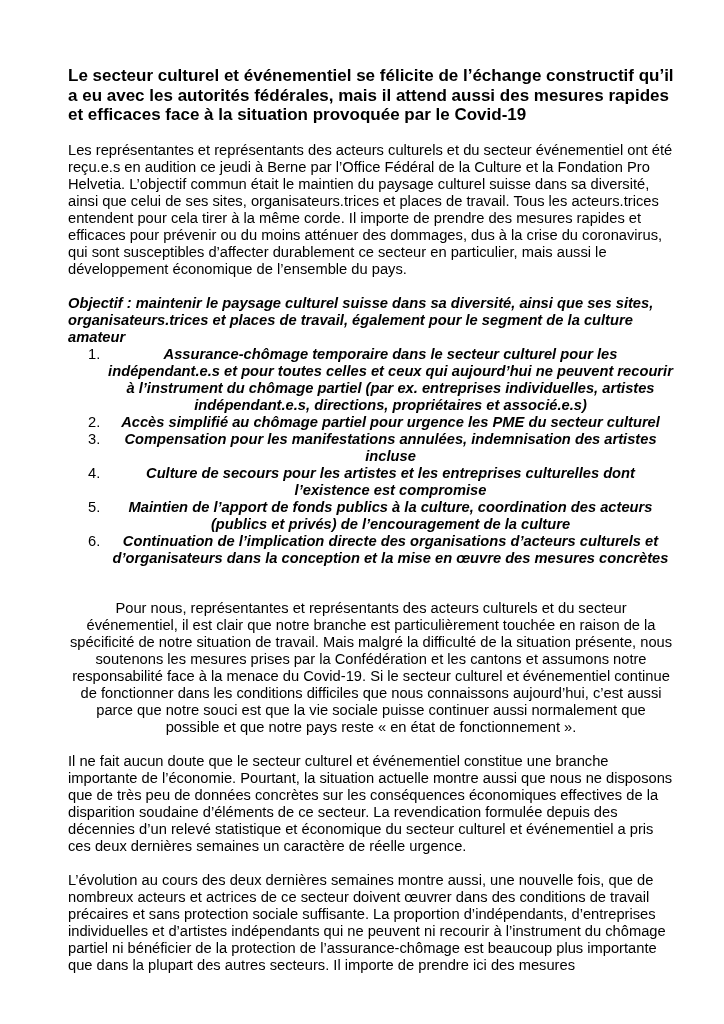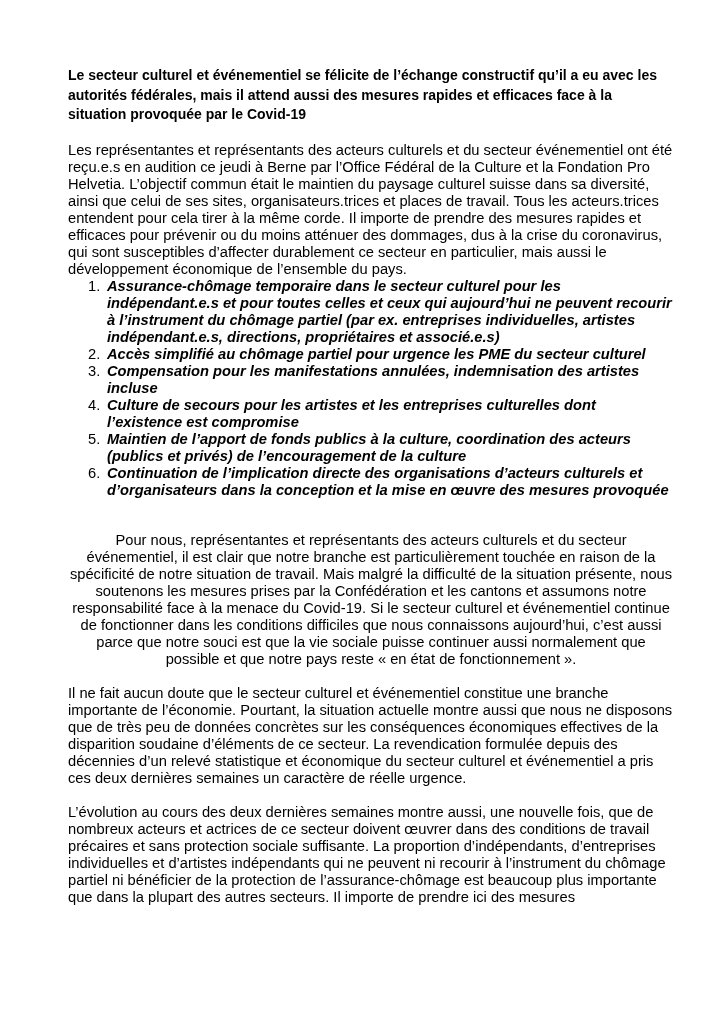--- a/index.html
+++ b/index.html
@@ -15,21 +15,21 @@
     background: #ffffff;
     color: #000000;
     padding: 66px 50px 0 68px;
     font-family: "Liberation Sans", sans-serif;
     font-size: 14.7px;
     line-height: 17px;
     overflow: hidden;
   }
   .doc-title {
     margin: 0;
-    font-size: 14px;
+    font-size: 17px;
     font-weight: bold;
     line-height: 19.5px;
   }
   .para {
     margin: 17px 0 0 0;
   }
   .para.objectif {
     font-weight: bold;
     font-style: italic;
   }
@@ -50,32 +50,34 @@
   }
   ol.revendications .num {
     flex: 0 0 auto;
     width: 19px;
     margin-left: 20px;
     font-weight: normal;
     font-style: normal;
   }
   ol.revendications .item-text {
     flex: 1 1 auto;
+    text-align: center;
   }
 </style>
 </head>
 <body>
 
 <div class="page">
 
   <h1 class="doc-title">Le secteur culturel et événementiel se félicite de l’échange constructif qu’il a eu avec les autorités fédérales, mais il attend aussi des mesures rapides et efficaces face à la situation provoquée par le Covid-19</h1>
 
   <p class="para">Les représentantes et représentants des acteurs culturels et du secteur événementiel ont été reçu.e.s en audition ce jeudi à Berne par l’Office Fédéral de la Culture et la Fondation Pro Helvetia. L’objectif commun était le maintien du paysage culturel suisse dans sa diversité, ainsi que celui de ses sites, organisateurs.trices et places de travail. Tous les acteurs.trices entendent pour cela tirer à la même corde. Il importe de prendre des mesures rapides et efficaces pour prévenir ou du moins atténuer des dommages, dus à la crise du coronavirus, qui sont susceptibles d’affecter durablement ce secteur en particulier, mais aussi le développement économique de l’ensemble du pays.</p>
 
 
+  <p class="para objectif">Objectif : maintenir le paysage culturel suisse dans sa diversité, ainsi que ses sites, organisateurs.trices et places de travail, également pour le segment de la culture amateur</p>
 
   <ol class="revendications">
     <li>
       <span class="num">1.</span>
       <span class="item-text">Assurance-chômage temporaire dans le secteur culturel pour les indépendant.e.s et pour toutes celles et ceux qui aujourd’hui ne peuvent recourir à l’instrument du chômage partiel (par ex. entreprises individuelles, artistes indépendant.e.s, directions, propriétaires et associé.e.s)</span>
     </li>
     <li>
       <span class="num">2.</span>
       <span class="item-text">Accès simplifié au chômage partiel pour urgence les PME du secteur culturel</span>
     </li>
@@ -86,21 +88,21 @@
     <li>
       <span class="num">4.</span>
       <span class="item-text">Culture de secours pour les artistes et les entreprises culturelles dont l’existence est compromise</span>
     </li>
     <li>
       <span class="num">5.</span>
       <span class="item-text">Maintien de l’apport de fonds publics à la culture, coordination des acteurs (publics et privés) de l’encouragement de la culture</span>
     </li>
     <li>
       <span class="num">6.</span>
-      <span class="item-text">Continuation de l’implication directe des organisations d’acteurs culturels et d’organisateurs dans la conception et la mise en œuvre des mesures provoquée</span>
+      <span class="item-text">Continuation de l’implication directe des organisations d’acteurs culturels et d’organisateurs dans la conception et la mise en œuvre des mesures concrètes</span>
     </li>
   </ol>
 
   <p class="para gap-large">Pour nous, représentantes et représentants des acteurs culturels et du secteur événementiel, il est clair que notre branche est particulièrement touchée en raison de la spécificité de notre situation de travail. Mais malgré la difficulté de la situation présente, nous soutenons les mesures prises par la Confédération et les cantons et assumons notre responsabilité face à la menace du Covid-19. Si le secteur culturel et événementiel continue de fonctionner dans les conditions difficiles que nous connaissons aujourd’hui, c’est aussi parce que notre souci est que la vie sociale puisse continuer aussi normalement que possible et que notre pays reste « en état de fonctionnement ».</p>
 
   <p class="para">Il ne fait aucun doute que le secteur culturel et événementiel constitue une branche importante de l’économie. Pourtant, la situation actuelle montre aussi que nous ne disposons que de très peu de données concrètes sur les conséquences économiques effectives de la disparition soudaine d’éléments de ce secteur. La revendication formulée depuis des décennies d’un relevé statistique et économique du secteur culturel et événementiel a pris ces deux dernières semaines un caractère de réelle urgence.</p>
 
   <p class="para">L’évolution au cours des deux dernières semaines montre aussi, une nouvelle fois, que de nombreux acteurs et actrices de ce secteur doivent œuvrer dans des conditions de travail précaires et sans protection sociale suffisante. La proportion d’indépendants, d’entreprises individuelles et d’artistes indépendants qui ne peuvent ni recourir à l’instrument du chômage partiel ni bénéficier de la protection de l’assurance-chômage est beaucoup plus importante que dans la plupart des autres secteurs. Il importe de prendre ici des mesures</p>
 
 </div>

